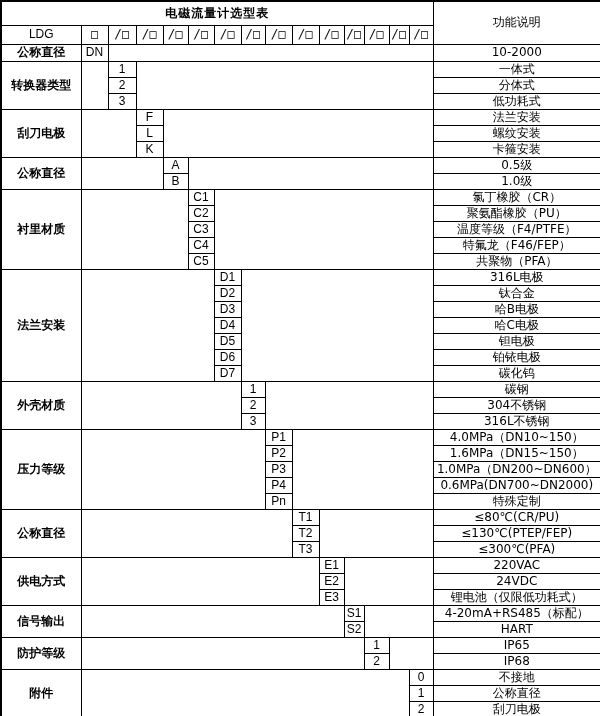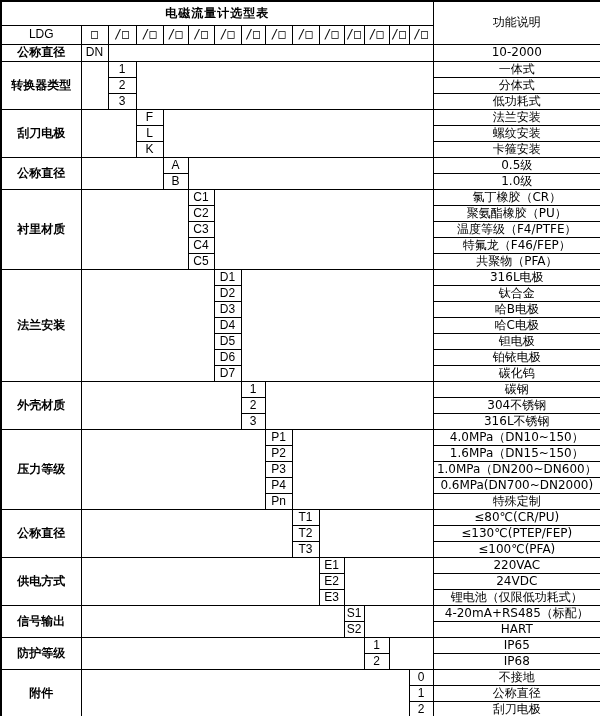--- a/index.html
+++ b/index.html
@@ -213,21 +213,21 @@
         <td class="code">T1</td>
         <td class="empty" rowspan="3" colspan="5"></td>
         <td class="desc">≤80℃(CR/PU)</td>
       </tr>
       <tr class="r-data">
         <td class="code">T2</td>
         <td class="desc">≤130℃(PTEP/FEP)</td>
       </tr>
       <tr class="r-data">
         <td class="code">T3</td>
-        <td class="desc">≤100℃(PFA)</td>
+        <td class="desc">≤300℃(PFA)</td>
       </tr>
       <tr class="r-data">
         <td class="lbl" rowspan="3">供电方式</td>
         <td class="empty" rowspan="3" colspan="9"></td>
         <td class="code">E1</td>
         <td class="empty" rowspan="3" colspan="4"></td>
         <td class="desc">220VAC</td>
       </tr>
       <tr class="r-data">
         <td class="code">E2</td>

